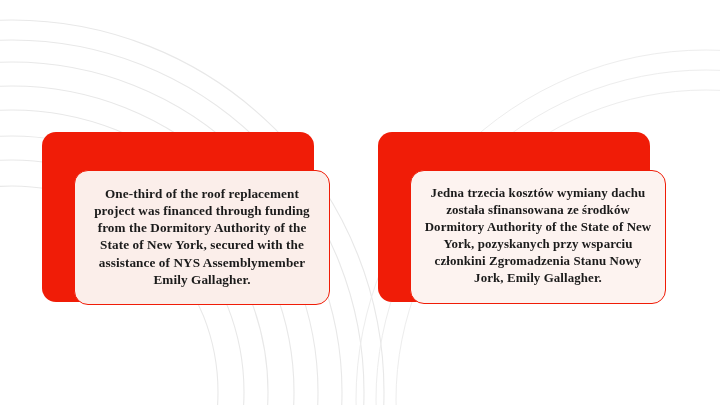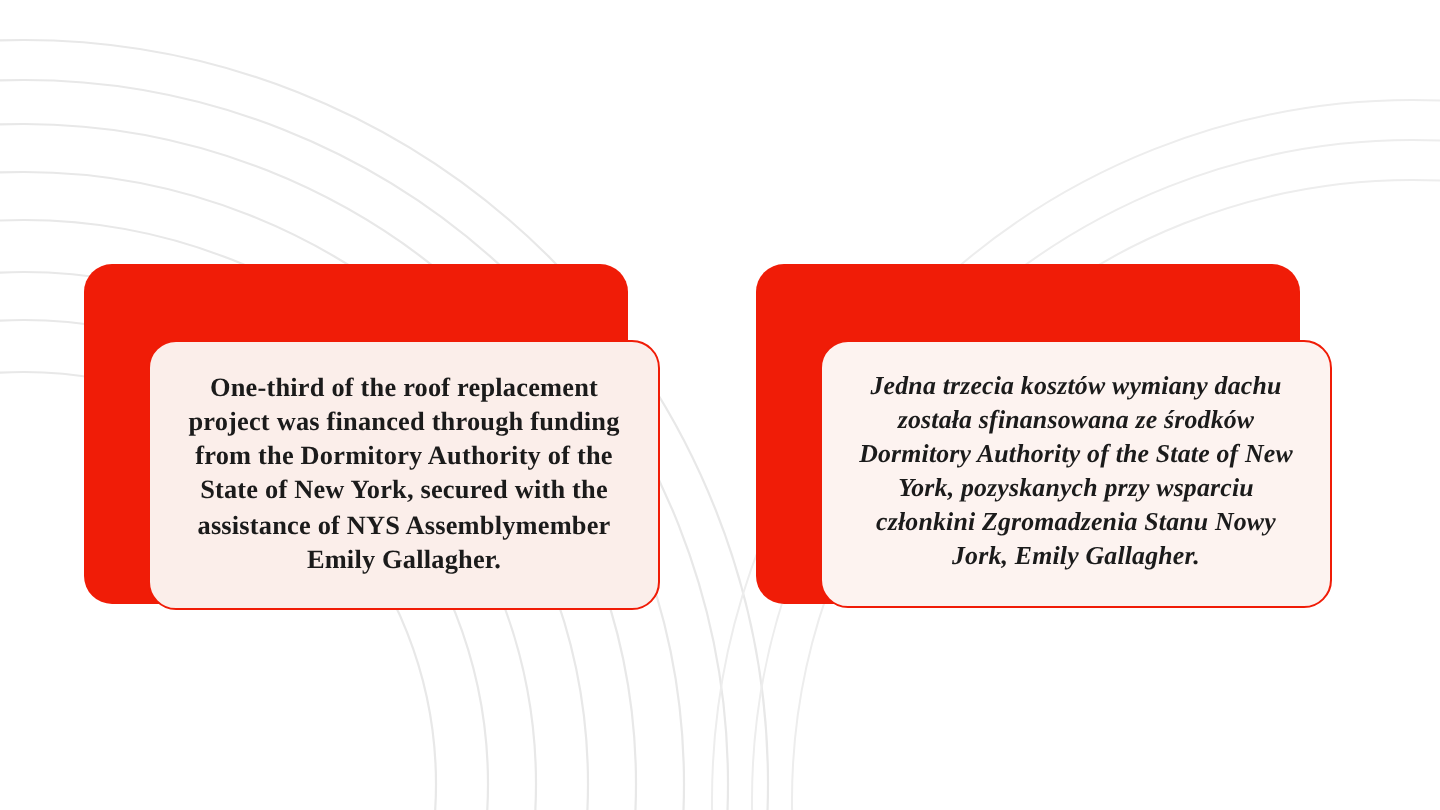--- a/index.html
+++ b/index.html
@@ -68,21 +68,20 @@
     border: 1.6px solid #f01c07;
     border-radius: 14px;
     box-sizing: border-box;
     display: flex;
     align-items: center;
     justify-content: center;
     padding: 14px 12px 16px 12px;
   }
   .card-group.right .card-body {
     background: #fdf3f0;
-    font-style: italic;
   }
 
   .card-text {
     font-family: "Liberation Serif", serif;
     font-weight: bold;
     font-size: 13.2px;
     line-height: 1.30;
     color: #1b1b1b;
     text-align: center;
     letter-spacing: 0.1px;

